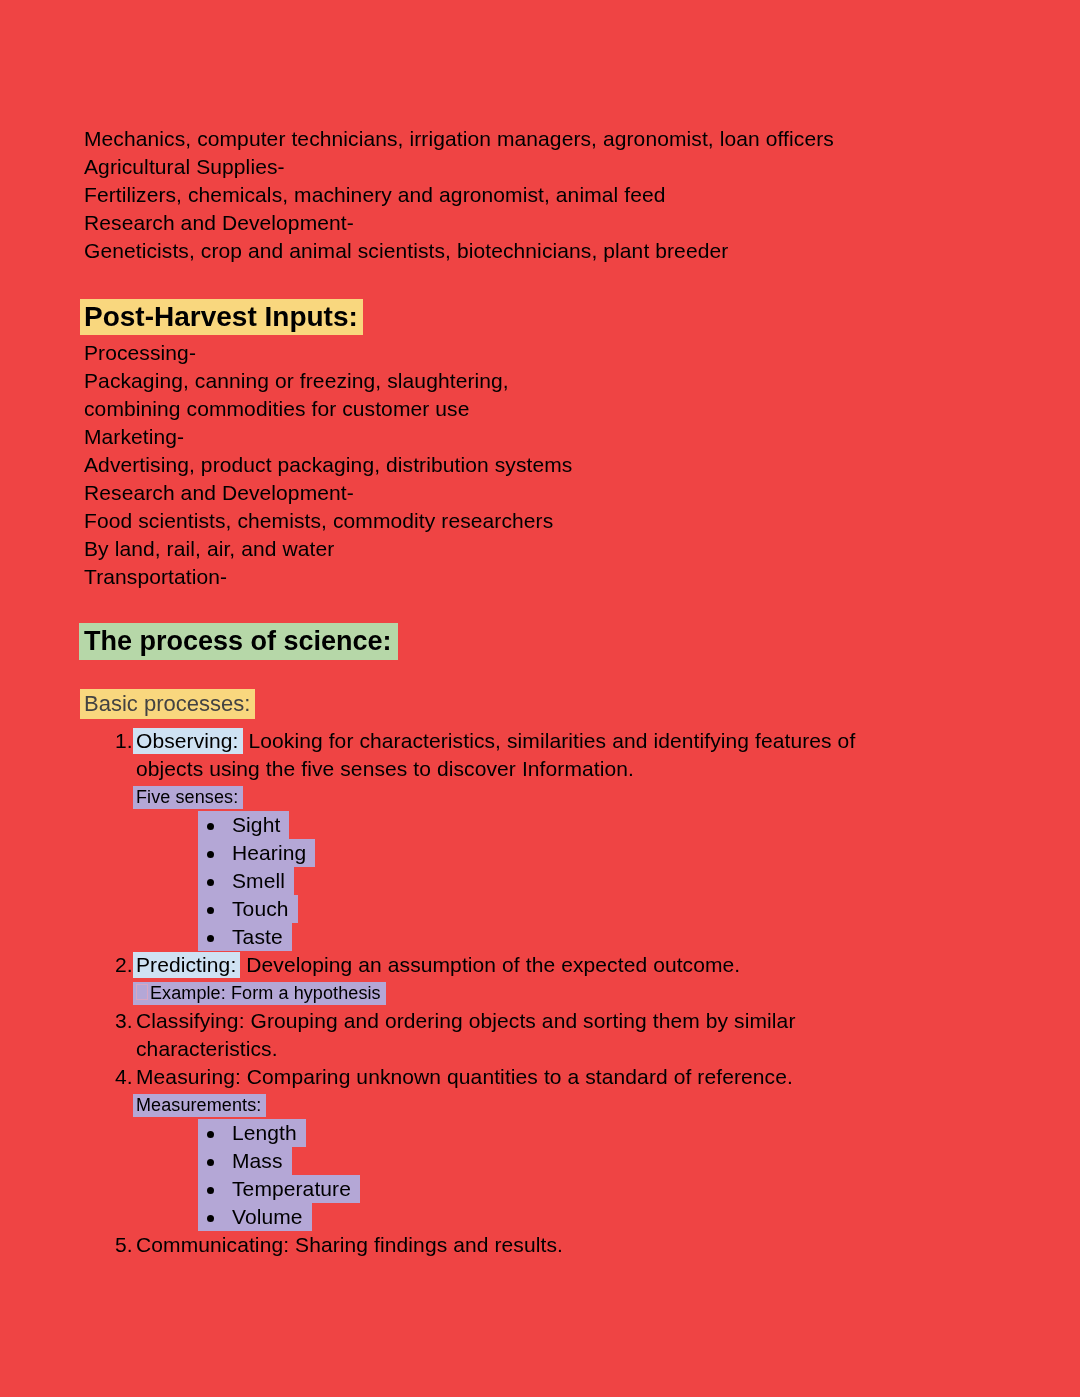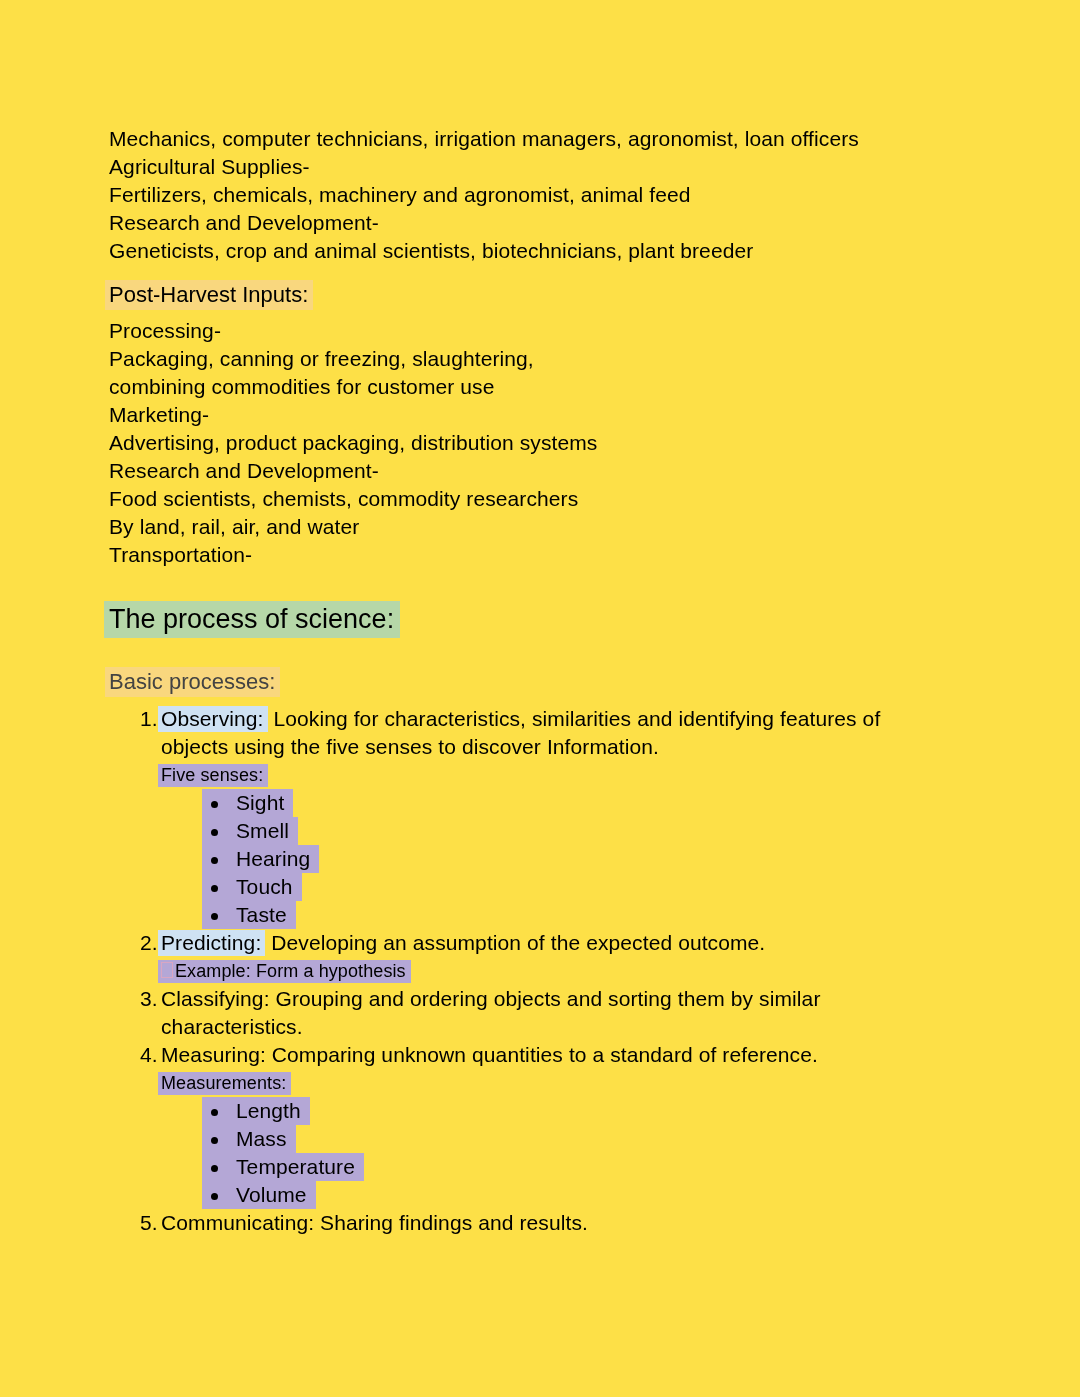--- a/index.html
+++ b/index.html
@@ -4,74 +4,74 @@
 <style>
   html, body {
     margin: 0;
     padding: 0;
     background: #ffffff;
   }
   .page {
     position: relative;
     width: 1080px;
     height: 1397px;
-    background: #fde047;
+    background: #ef4444;
     overflow: hidden;
     font-family: "Liberation Sans", "DejaVu Sans", sans-serif;
     color: #000000;
     box-sizing: border-box;
-    padding: 125px 125px 0 109px;
+    padding: 125px 125px 0 84px;
   }
   .content { width: 810px; }
 
   .body-line {
     font-size: 21px;
     line-height: 28px;
     letter-spacing: 0.1px;
     white-space: nowrap;
   }
 
   .h2 {
-    margin: 14px 0 6px 0;
-    font-size: 22px;
+    margin: 36px 0 6px 0;
+    font-size: 28px;
     line-height: 32px;
-    font-weight: 400;
+    font-weight: 700;
   }
   .h1 {
     margin: 32px 0 0 0;
     font-size: 27px;
     line-height: 36px;
     font-weight: 400;
   }
   .h3 {
     margin: 31px 0 2px 0;
     font-size: 22px;
     line-height: 28px;
     font-weight: 400;
     color: #434343;
   }
 
   .hl-yellow { background: var(--hl-yellow); padding: 2px 5px 3px 4px; margin-left: -4px; }
-  .hl-green  { background: var(--hl-green);  padding: 3px 6px 4px 5px; margin-left: -5px; }
+  .hl-green  { background: var(--hl-green);  padding: 3px 6px 4px 5px; margin-left: -5px; font-weight: bold; }
   .hl-blue   { background: var(--hl-blue);   padding: 1px 4px 2px 3px; margin-left: -3px; }
   .hl-purple { background: var(--hl-purple); padding: 1px 5px 2px 3px; margin-left: -3px; }
 
   .olist { margin-top: 9px; padding-left: 31px; }
   .li { display: flex; font-size: 21px; line-height: 28px; letter-spacing: 0.1px; }
   .li-num { flex: 0 0 21px; width: 21px; }
   .li-content { flex: 1 1 auto; max-width: 760px; }
 
   .sub-line { font-size: 18px; line-height: 28px; }
 
   .bullets { margin: 0; }
   .bullet-row { line-height: 28px; }
   .bullet-chip {
     background: var(--hl-purple);
     display: inline-block;
-    margin-left: 41px;
+    margin-left: 62px;
     padding: 1px 9px 2px 9px;
     line-height: 25px;
   }
   .dot {
     display: inline-block;
     width: 7px; height: 7px;
     border-radius: 50%;
     background: #000;
     vertical-align: 2px;
     margin-right: 18px;
@@ -120,22 +120,22 @@
 
     <div class="olist">
 
       <div class="li">
         <div class="li-num">1.</div>
         <div class="li-content">
           <span class="hl-blue">Observing:</span><span> Looking for characteristics, similarities and identifying features of objects using the five senses to discover Information.</span>
           <div class="sub-line"><span class="hl-purple">Five senses:</span></div>
           <div class="bullets">
             <div class="bullet-row"><span class="bullet-chip"><span class="dot"></span><span>Sight</span></span></div>
+            <div class="bullet-row"><span class="bullet-chip"><span class="dot"></span><span>Hearing</span></span></div>
             <div class="bullet-row"><span class="bullet-chip"><span class="dot"></span><span>Smell</span></span></div>
-            <div class="bullet-row"><span class="bullet-chip"><span class="dot"></span><span>Hearing</span></span></div>
             <div class="bullet-row"><span class="bullet-chip"><span class="dot"></span><span>Touch</span></span></div>
             <div class="bullet-row"><span class="bullet-chip"><span class="dot"></span><span>Taste</span></span></div>
           </div>
         </div>
       </div>
 
       <div class="li">
         <div class="li-num">2.</div>
         <div class="li-content">
           <span class="hl-blue">Predicting:</span><span> Developing an assumption of the expected outcome.</span>

